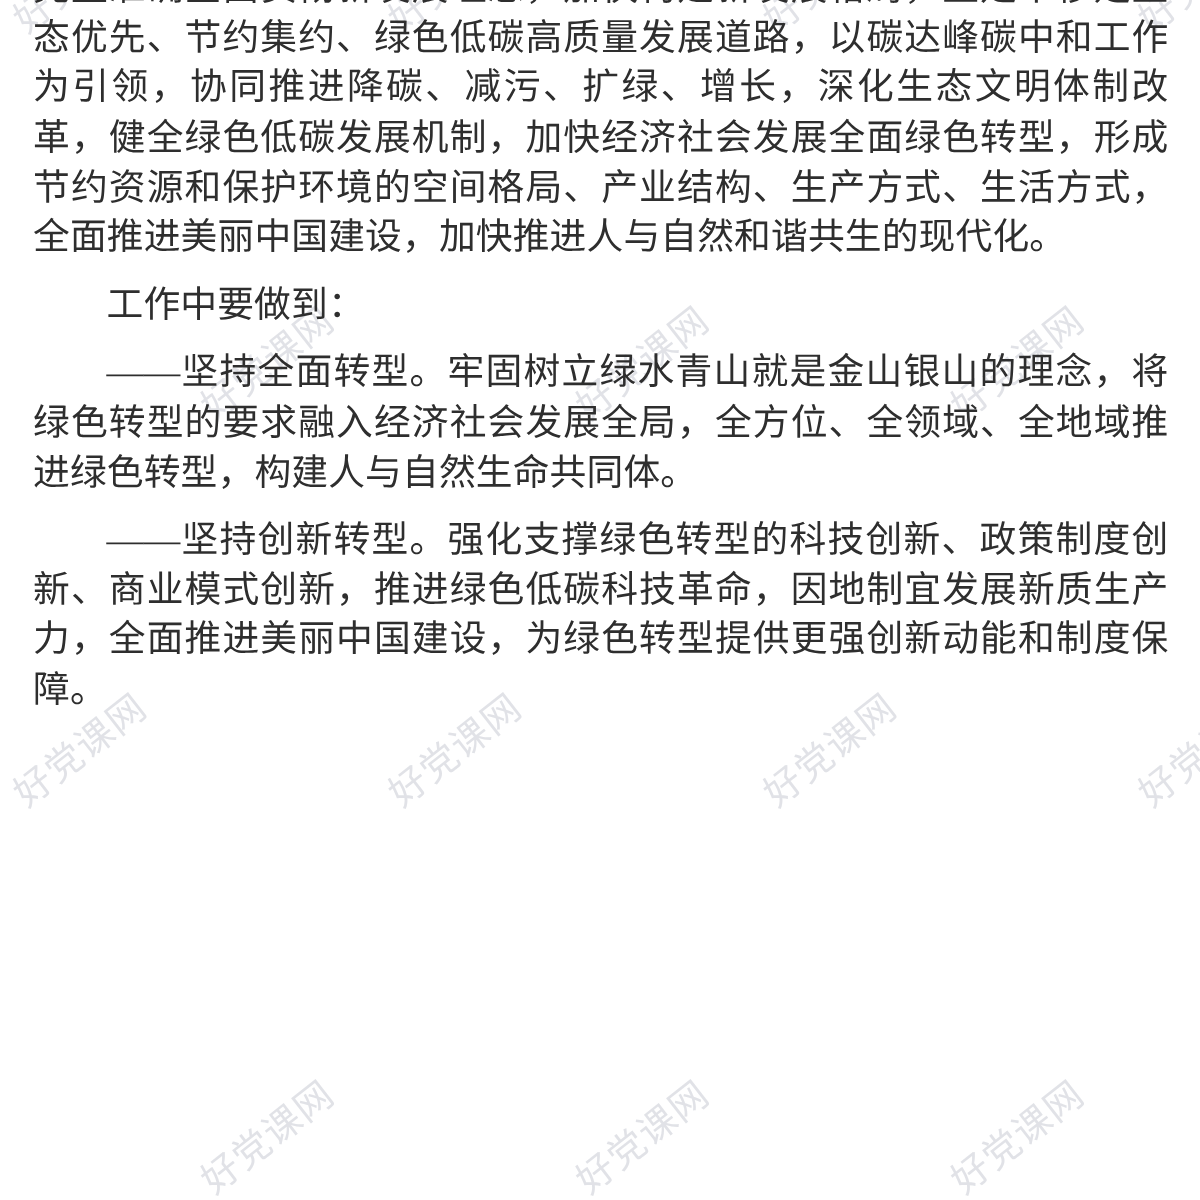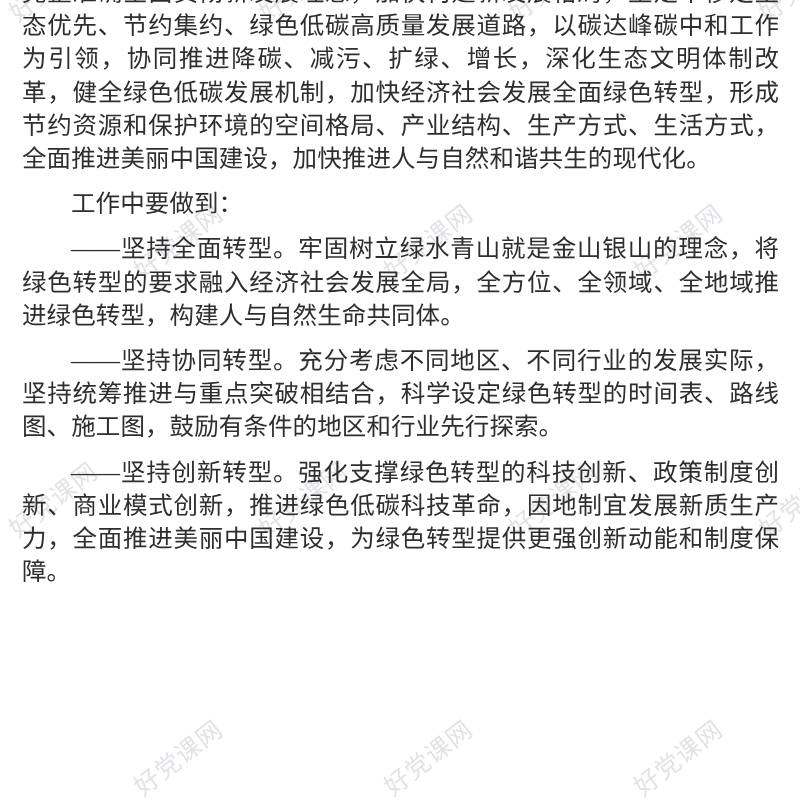--- a/index.html
+++ b/index.html
@@ -97,21 +97,20 @@
 
   <div id="text-layer">
     <div class="doc-body">
 
       <p class="para" id="para-0">完整准确全面贯彻新发展理念，加快构建新发展格局，坚定不移走生态优先、节约集约、绿色低碳高质量发展道路，以碳达峰碳中和工作为引领，协同推进降碳、减污、扩绿、增长，深化生态文明体制改革，健全绿色低碳发展机制，加快经济社会发展全面绿色转型，形成节约资源和保护环境的空间格局、产业结构、生产方式、生活方式，全面推进美丽中国建设，加快推进人与自然和谐共生的现代化。</p>
 
       <p class="para indent spaced" id="para-1">工作中要做到：</p>
 
       <p class="para indent spaced" id="para-2">——坚持全面转型。牢固树立绿水青山就是金山银山的理念，将绿色转型的要求融入经济社会发展全局，全方位、全领域、全地域推进绿色转型，构建人与自然生命共同体。</p>
 
-      <p class="para indent spaced" id="para-3">——坚持协同转型。充分考虑不同地区、不同行业的发展实际，坚持统筹推进与重点突破相结合，科学设定绿色转型的时间表、路线图、施工图，鼓励有条件的地区和行业先行探索。</p>
 
       <p class="para indent spaced" id="para-4">——坚持创新转型。强化支撑绿色转型的科技创新、政策制度创新、商业模式创新，推进绿色低碳科技革命，因地制宜发展新质生产力，全面推进美丽中国建设，为绿色转型提供更强创新动能和制度保障。</p>
 
 
     </div>
   </div>
 
 </div>
 
 </body></html>

